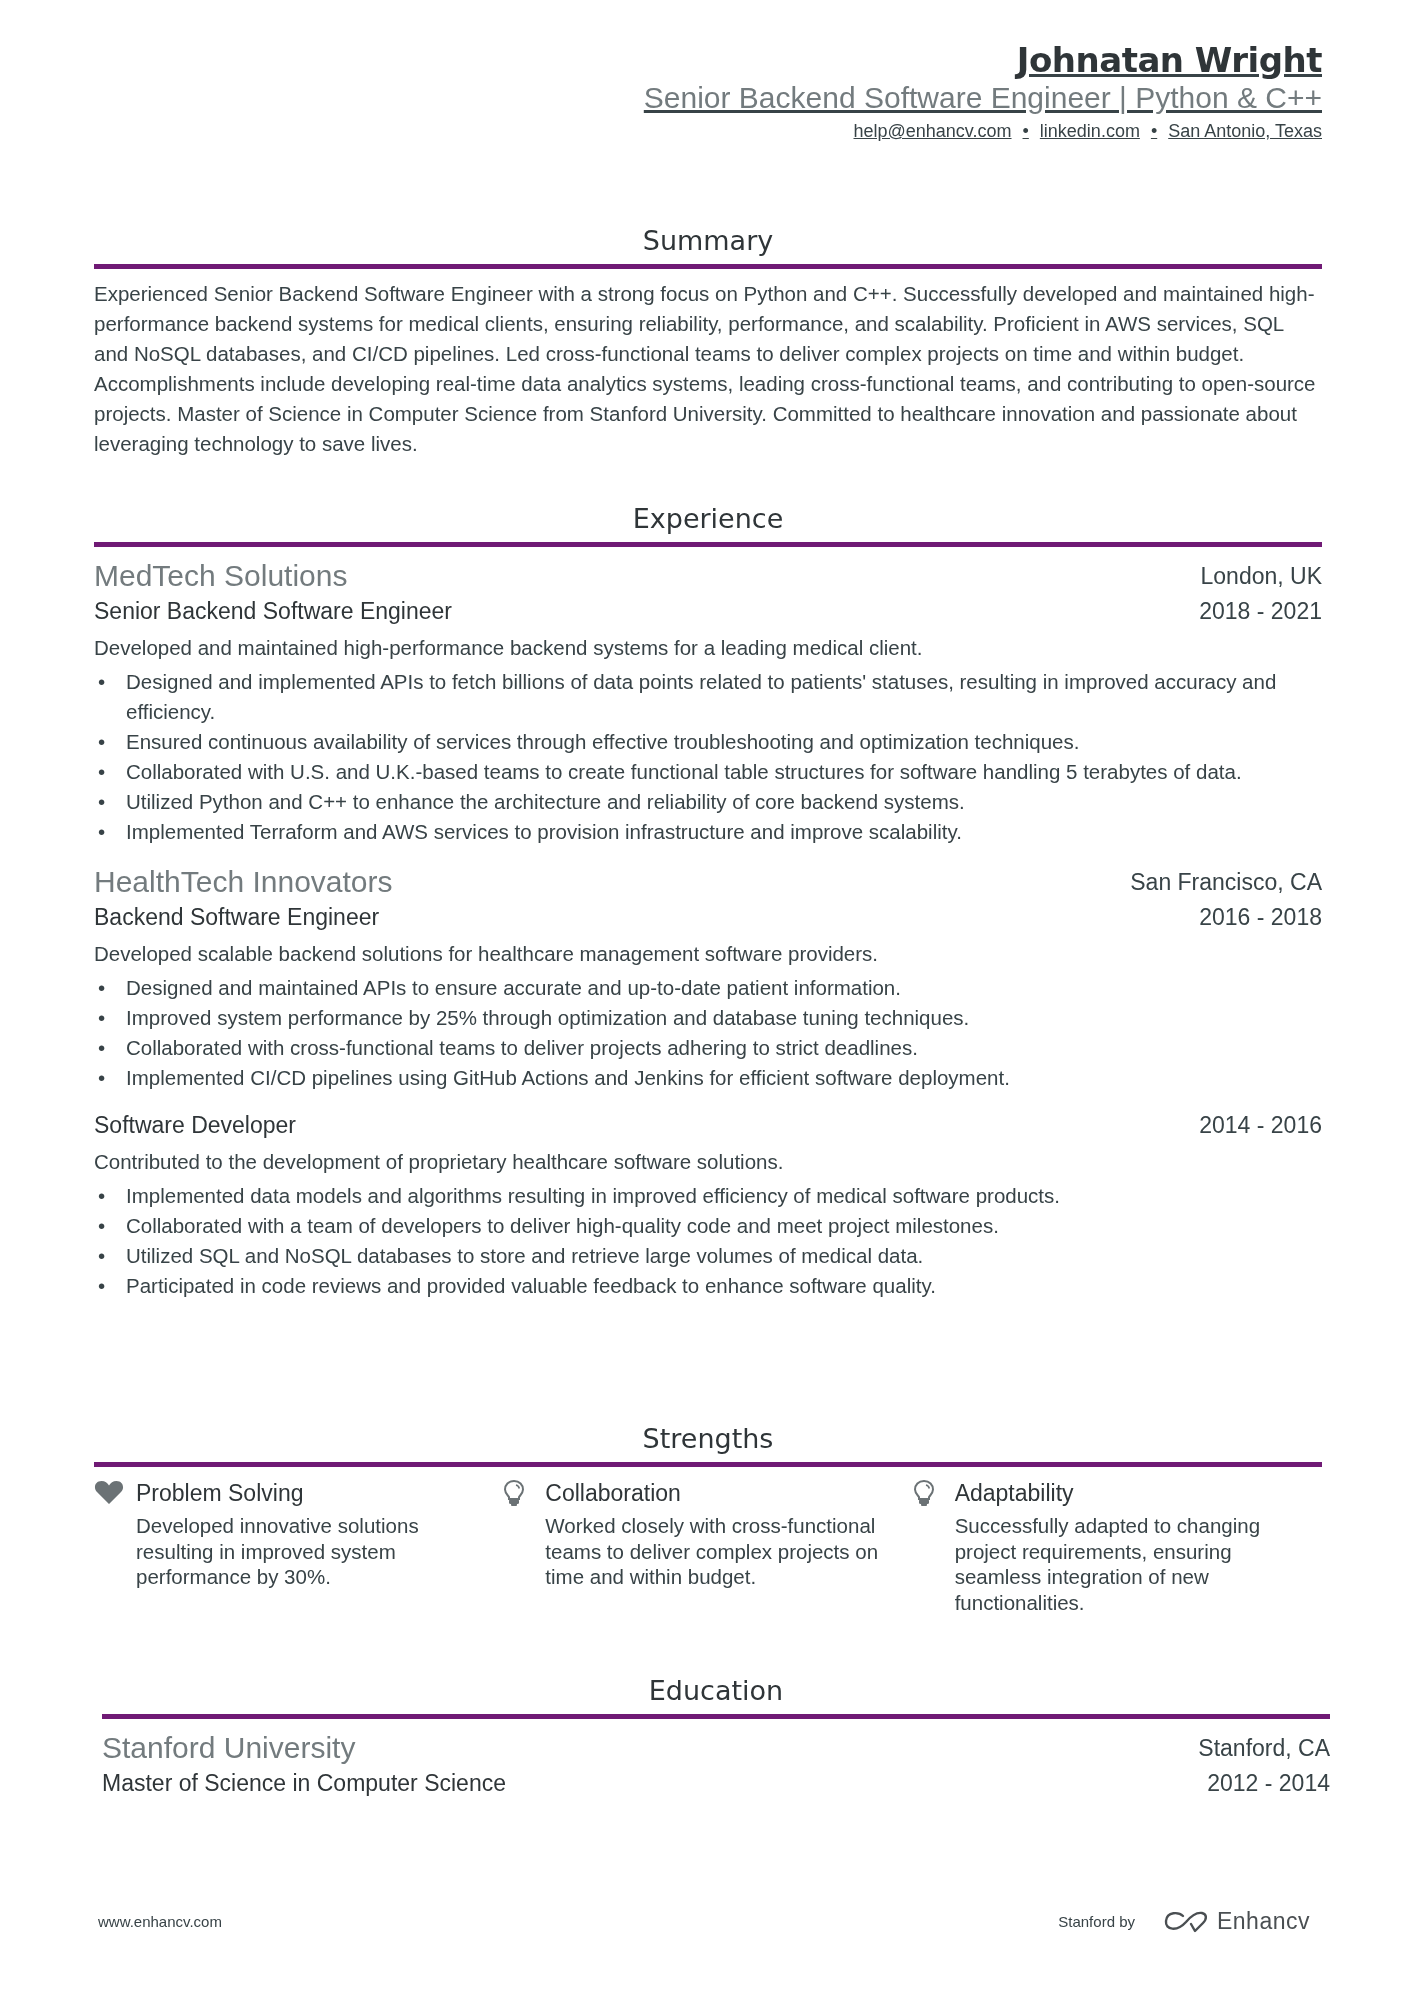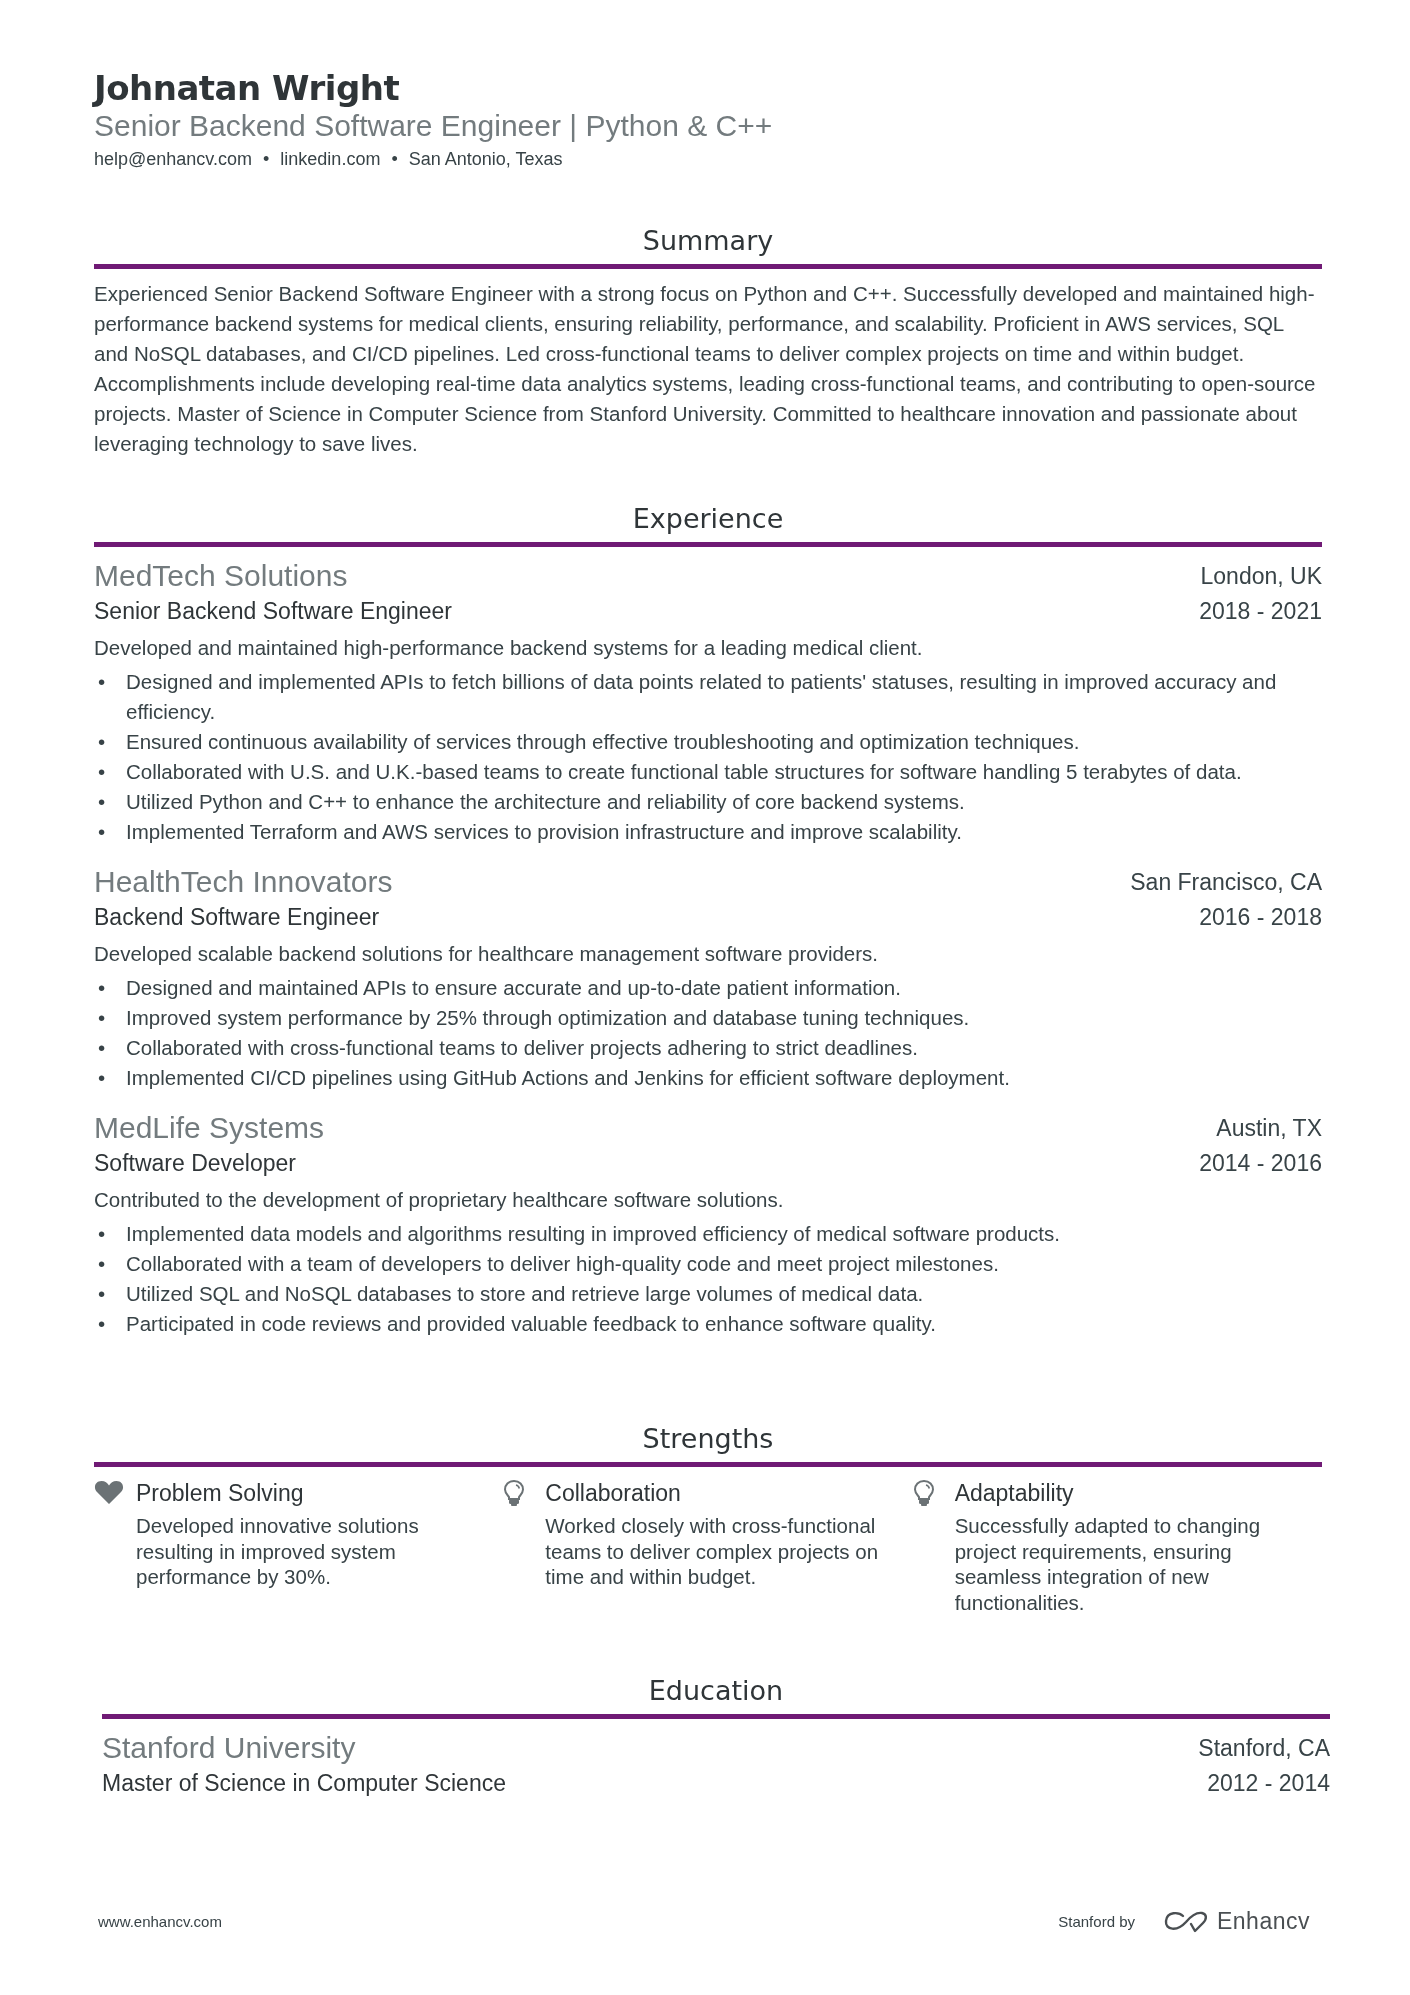--- a/index.html
+++ b/index.html
@@ -5,21 +5,21 @@
   * { box-sizing: border-box; margin: 0; padding: 0; }
   html, body { width: 1410px; height: 1995px; background: #ffffff; }
   body {
     font-family: "Liberation Sans", "DejaVu Sans", sans-serif;
     color: #384347;
     position: relative;
   }
   .page { position: absolute; left: 94px; top: 0; width: 1228px; }
 
   
-  .header { text-align: left; padding-top: 68px; }
+  .header { text-align: right; padding-top: 40px; text-decoration: underline; }
   .name { font-family: "DejaVu Sans", sans-serif; font-weight: bold; font-size: 34px; color: #2f3538; letter-spacing: -0.5px; line-height: 40px; }
   .title { font-size: 30px; color: #737b7e; line-height: 36px; margin-top: 0px; }
   .contacts { font-size: 18px; color: #384347; line-height: 26px; margin-top: 2px; }
   .contacts .sep { margin: 0 11px; }
 
   
   .section-title {
     font-family: "DejaVu Sans", sans-serif;
     text-align: center; font-size: 27px; color: #2f3538;
     line-height: 34px; padding-bottom: 6px;
@@ -109,24 +109,20 @@
       <ul class="bullets">
         <li>Designed and maintained APIs to ensure accurate and up-to-date patient information.</li>
         <li>Improved system performance by 25% through optimization and database tuning techniques.</li>
         <li>Collaborated with cross-functional teams to deliver projects adhering to strict deadlines.</li>
         <li>Implemented CI/CD pipelines using GitHub Actions and Jenkins for efficient software deployment.</li>
       </ul>
     </div>
 
     <div class="job" style="margin-top:16px">
       <div class="job-head">
-        <span class="company">MedLife Systems</span>
-        <span class="loc">Austin, TX</span>
-      </div>
-      <div class="job-head">
         <span class="role">Software Developer</span>
         <span class="dates">2014 - 2016</span>
       </div>
       <div class="desc">Contributed to the development of proprietary healthcare software solutions.</div>
       <ul class="bullets">
         <li>Implemented data models and algorithms resulting in improved efficiency of medical software products.</li>
         <li>Collaborated with a team of developers to deliver high-quality code and meet project milestones.</li>
         <li>Utilized SQL and NoSQL databases to store and retrieve large volumes of medical data.</li>
         <li>Participated in code reviews and provided valuable feedback to enhance software quality.</li>
       </ul>

